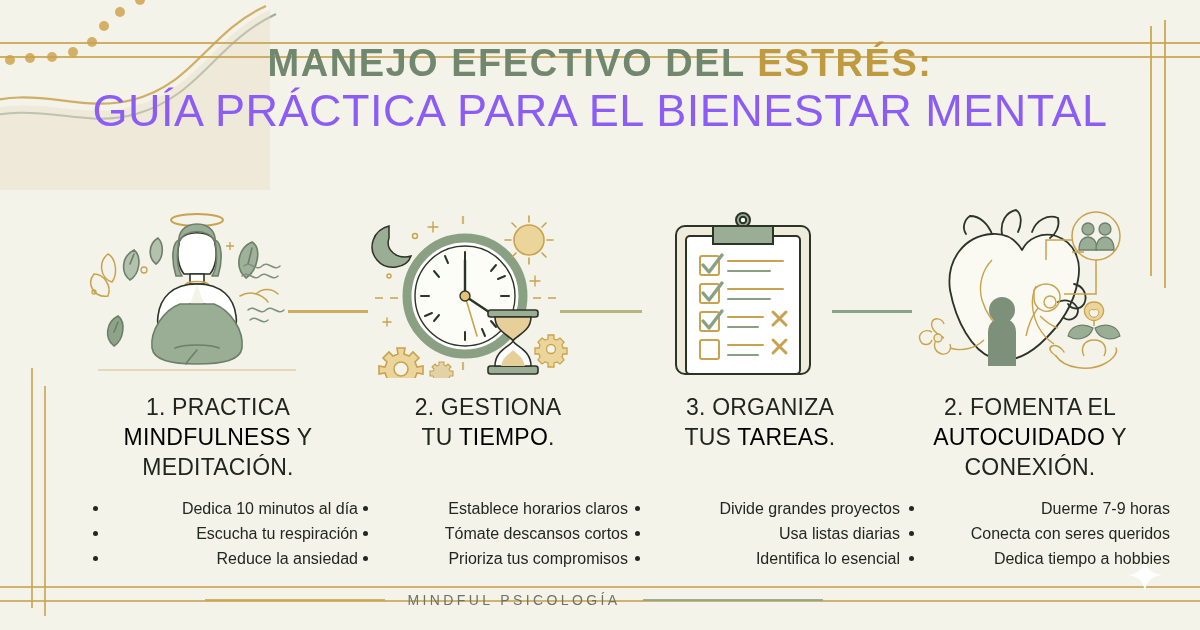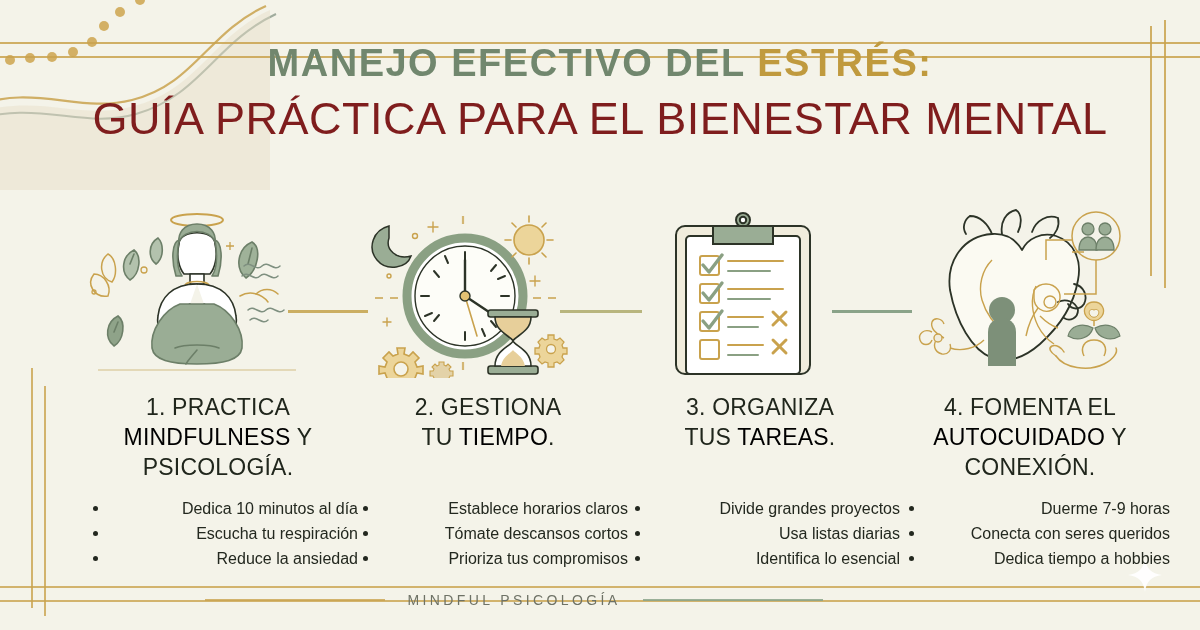--- a/index.html
+++ b/index.html
@@ -34,21 +34,21 @@
   .title-wrap { position:absolute; top:42px; left:0; width:1200px; text-align:center; }
   .title-1 {
     font-family:"Liberation Sans", sans-serif;
     font-size:38px; letter-spacing:1.5px; font-weight:700;
     color:#71876e; white-space:nowrap;
   }
   .title-1 .gold { color:#c09a3e; }
   .title-2 {
     font-family:"Liberation Sans", sans-serif;
     font-size:45px; letter-spacing:.5px; font-weight:400;
-    color:#7f1d1d; margin-top:8px; white-space:nowrap;
+    color:#8b5cf6; margin-top:0; white-space:nowrap;
   }
 
   
   .icon-row { position:absolute; top:198px; left:0; width:1200px; height:180px; }
   .icon-cell { position:absolute; top:0; width:250px; height:180px; }
   .icon-cell svg { display:block; width:100%; height:100%; }
   .c0 { left:72px;  }
   .c1 { left:345px; }
   .c2 { left:618px; }
   .c3 { left:888px; }
@@ -378,21 +378,21 @@
   <div class="connector conn1"></div>
   <div class="connector conn2"></div>
 </div>
 
 <div class="cols">
 
   <div class="col k0 h3">
     <div class="col-head">
       <span>1. PRACTICA</span><br>
       <span class="gold">MINDFULNESS</span><span> Y</span><br>
-      <span>PSICOLOGÍA.</span>
+      <span>MEDITACIÓN.</span>
     </div>
     <ul class="bullets b-ml-0">
       <li>Dedica 10 minutos al día</li>
       <li>Escucha tu respiración</li>
       <li>Reduce la ansiedad</li>
     </ul>
   </div>
 
   <div class="col k1 h2">
     <div class="col-head">
@@ -413,21 +413,21 @@
     </div>
     <ul class="bullets b-ml-2">
       <li>Divide grandes proyectos</li>
       <li>Usa listas diarias</li>
       <li>Identifica lo esencial</li>
     </ul>
   </div>
 
   <div class="col k3 h3">
     <div class="col-head">
-      <span>4. FOMENTA EL</span><br>
+      <span>2. FOMENTA EL</span><br>
       <span class="gold">AUTOCUIDADO</span><span> Y</span><br>
       <span>CONEXIÓN.</span>
     </div>
     <ul class="bullets b-ml-3">
       <li>Duerme 7-9 horas</li>
       <li>Conecta con seres queridos</li>
       <li>Dedica tiempo a hobbies</li>
     </ul>
   </div>
 </div>

